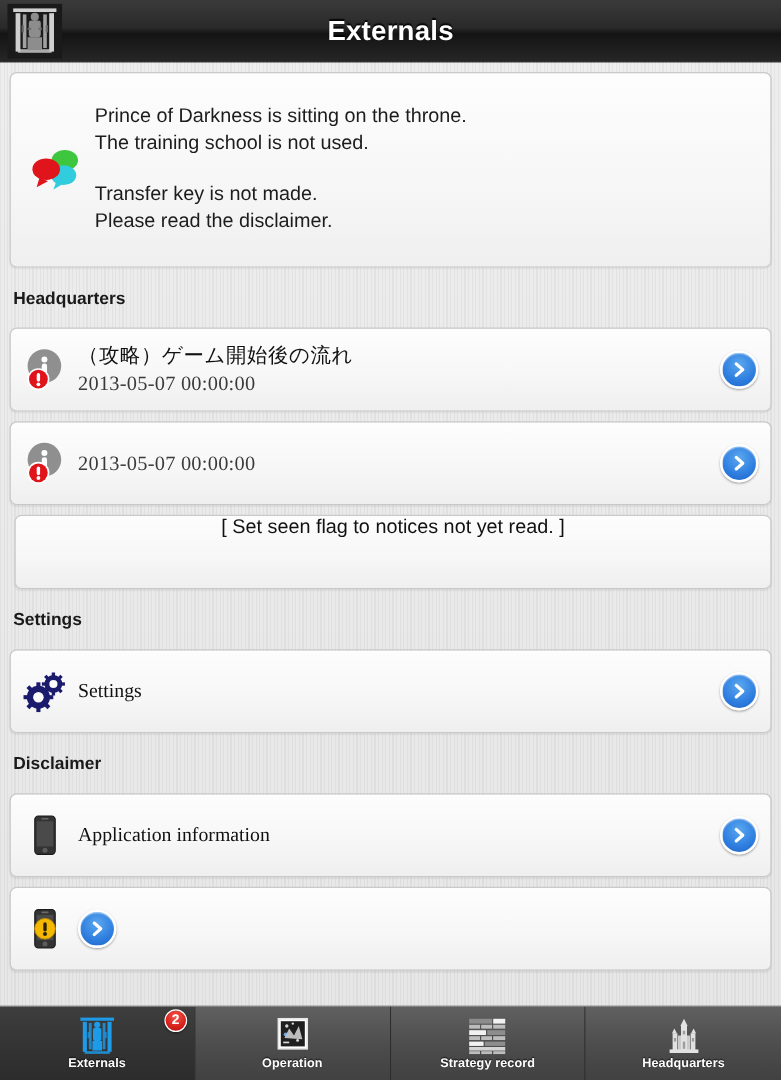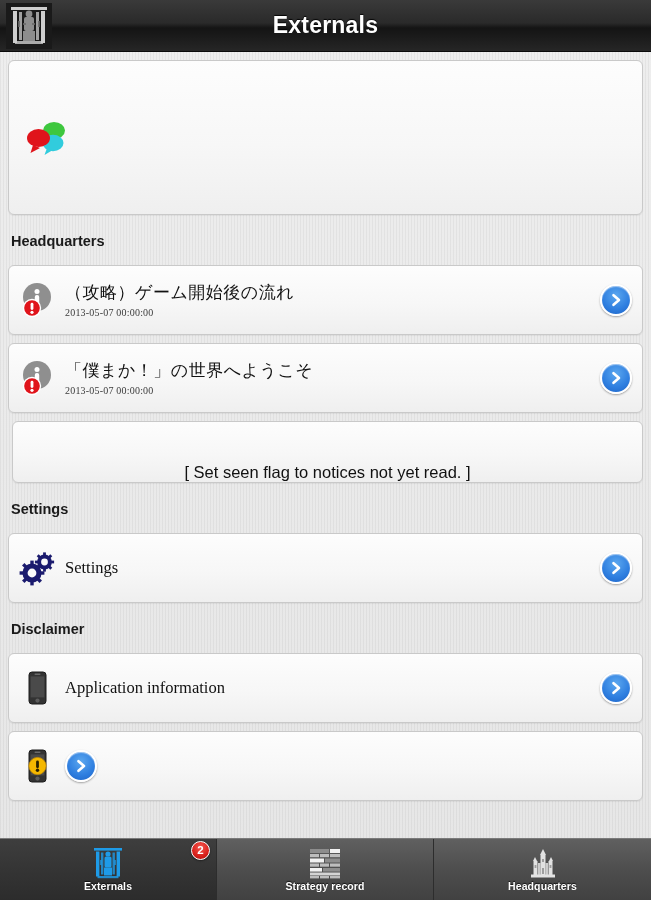--- a/index.html
+++ b/index.html
@@ -114,21 +114,21 @@
     margin-right: 8px;
   }
   .row-main { flex: 1 1 auto; min-width: 0; font-family: Liberation Serif, serif; }
   .row-title {
     font-size: 16.5px;
     color: #111;
     line-height: 1.25;
   }
   .row-title.jp { font-size: 17px; letter-spacing: 0.5px; }
   .row-sub {
-    font-size: 10px;
+    font-size: 17px;
     color: #3a3a3a;
     margin-top: 3px;
     letter-spacing: 0.2px;
   }
   .row-label {
     font-size: 16.5px;
     color: #111;
   }
 
   
@@ -142,21 +142,21 @@
     border: 2px solid #ffffff;
     box-shadow: 0 1px 2px rgba(0,0,0,0.35), inset 0 1px 1px rgba(255,255,255,0.55);
     display: flex; align-items: center; justify-content: center;
   }
   .chev svg { display: block; }
 
   
   .action-card {
     min-height: 62px;
     display: flex;
-    align-items: flex-end;
+    align-items: flex-start;
     justify-content: center;
     margin-left: 12px;
   }
   .action-text {
     font-size: 16.5px;
     color: #111;
   }
 
   
   .tabbar {
@@ -260,20 +260,25 @@
             <ellipse cx="28" cy="28" rx="10.5" ry="8.2" fill="#31ccdd"></ellipse>
             <path d="M22 33 L19.5 40 L27 35.5 Z" fill="#31ccdd"></path>
           </g>
 
           <g>
             <ellipse cx="13.5" cy="23" rx="11.5" ry="9" fill="#e0141b"></ellipse>
             <path d="M8 30 L5.5 38 L15 33 Z" fill="#e0141b"></path>
           </g>
         </svg>
       </div>
+      <div class="msg-text">Prince of Darkness is sitting on the throne.
+The training school is not used.
+
+Transfer key is not made.
+Please read the disclaimer.</div>
     </div>
 
     <div class="section-label">Headquarters</div>
 
     <div class="card">
       <div class="row">
         <div class="row-icon">
           <svg width="38" height="40" viewBox="0 0 38 40">
             <circle cx="18" cy="17" r="14" fill="#8f8f8f"></circle>
             <circle cx="18" cy="11.5" r="2.5" fill="#ffffff"></circle>
@@ -303,21 +308,20 @@
             <circle cx="18" cy="17" r="14" fill="#8f8f8f"></circle>
             <circle cx="18" cy="11.5" r="2.5" fill="#ffffff"></circle>
             <rect x="15.8" y="15" width="4.4" height="13" rx="2" fill="#ffffff"></rect>
             <circle cx="13" cy="28" r="9.2" fill="#ffffff"></circle>
             <circle cx="13" cy="28" r="7.8" fill="#e0141b"></circle>
             <rect x="11.6" y="22.8" width="2.8" height="7.2" rx="1.4" fill="#ffffff"></rect>
             <circle cx="13" cy="32.3" r="1.6" fill="#ffffff"></circle>
           </svg>
         </div>
         <div class="row-main">
-          <div class="row-title jp">「僕まか！」の世界へようこそ</div>
           <div class="row-sub">2013-05-07 00:00:00</div>
         </div>
         <div class="chev">
           <svg width="14" height="14" viewBox="0 0 14 14">
             <path d="M4.5 2.2 L10 7 L4.5 11.8" stroke="#ffffff" stroke-width="2.6" fill="none" stroke-linecap="round" stroke-linejoin="round"></path>
           </svg>
         </div>
       </div>
     </div>
 
@@ -440,20 +444,39 @@
             <rect x="9" y="13" width="1.8" height="5" opacity="0.7"></rect>
             <rect x="23.2" y="13" width="1.8" height="5" opacity="0.7"></rect>
           </g>
         </svg>
       </div>
       <div class="tab-label">Externals</div>
       <div class="badge">2</div>
     </div>
 
 
+    <div class="tab">
+      <div class="tab-icon">
+        <svg width="34" height="32" viewBox="0 0 34 32">
+          <rect x="5" y="2" width="24" height="25" fill="#ffffff" stroke="#e6e6e6" stroke-width="1.4"></rect>
+          <rect x="7" y="4" width="20" height="21" fill="#1f1f1f"></rect>
+          <g fill="#d8d8d8">
+            <path d="M10 18 L14 10 L18 16 L22 8 L25 19 Z" opacity="0.85"></path>
+            <circle cx="12" cy="8" r="1.4"></circle>
+            <circle cx="21" cy="20" r="1.2"></circle>
+            <circle cx="17" cy="6" r="1"></circle>
+            <rect x="9" y="21" width="5" height="1.4"></rect>
+          </g>
+          <g fill="#8fc6ff" opacity="0.8">
+            <circle cx="11" cy="15" r="1.6"></circle>
+          </g>
+        </svg>
+      </div>
+      <div class="tab-label">Operation</div>
+    </div>
 
     <div class="tab">
       <div class="tab-icon">
         <svg width="34" height="32" viewBox="0 0 34 32">
           <g>
             <rect x="2" y="2" width="19" height="4" fill="#8d8d8d"></rect>
             <rect x="22" y="2" width="10" height="4" fill="#f2f2f2"></rect>
             <rect x="2" y="7" width="9" height="3.2" fill="#bdbdbd"></rect>
             <rect x="12" y="7" width="9" height="3.2" fill="#bdbdbd"></rect>
             <rect x="22" y="7" width="10" height="3.2" fill="#bdbdbd"></rect>

